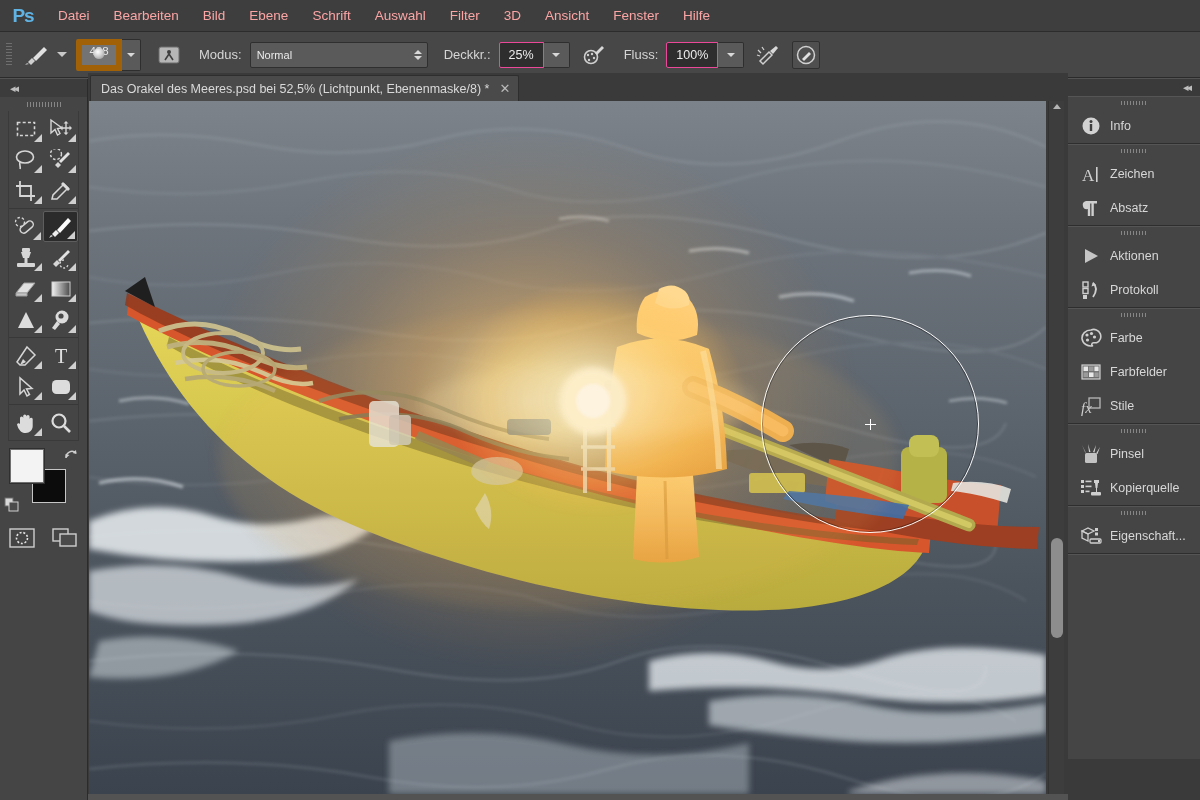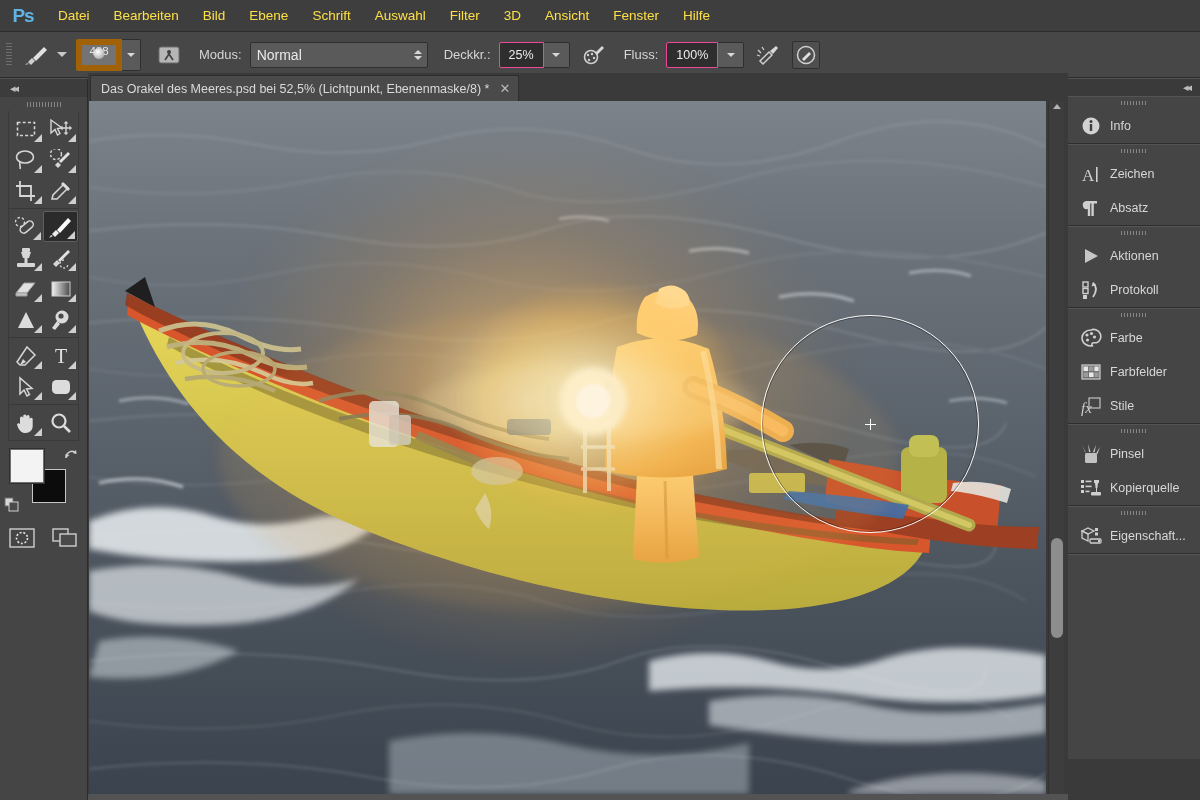--- a/index.html
+++ b/index.html
@@ -21,21 +21,21 @@
   }
   .ps-logo {
     width: 46px; height: 32px;
     display: flex; align-items: center; justify-content: center;
     font-size: 19px; font-weight: bold; color: #5fb4e5;
     letter-spacing: -1px;
     font-family: "Liberation Sans", sans-serif;
   }
   .menu-item {
     padding: 0 12px; height: 32px; line-height: 32px;
-    font-size: 13.5px; color: #fde047; cursor: default; white-space: nowrap;
+    font-size: 13.5px; color: #fca5a5; cursor: default; white-space: nowrap;
   }
 
   
   .optionsbar {
     position: absolute; left: 0; top: 32px; width: 1200px; height: 46px;
     background: #474747;
     border-bottom: 1px solid #2b2b2b;
     display: flex; align-items: center; padding-left: 6px;
   }
   .grip-v {
@@ -71,21 +71,21 @@
   }
   .ob-tabletbtn {
     width: 28px; height: 26px; margin-left: 14px;
     display: flex; align-items: center; justify-content: center;
   }
   .ob-label { font-size: 13px; color: #d5d5d5; margin-left: 16px; margin-right: 8px; white-space: nowrap; }
   .ob-select {
     width: 178px; height: 26px; background: #5a5a5a; border: 1px solid #2f2f2f; border-radius: 2px;
     display: flex; align-items: center; padding: 0 6px; position: relative;
   }
-  .ob-select .sv { font-size: 14px; color: #eaeaea; }
+  .ob-select .sv { font-size: 11px; color: #eaeaea; }
   .ob-select .arrows {
     position: absolute; right: 5px; top: 50%; transform: translateY(-50%);
     display: flex; flex-direction: column; gap: 2px;
   }
   .ar-up { width:0;height:0;border-left:4px solid transparent;border-right:4px solid transparent;border-bottom:4px solid #d8d8d8;}
   .ar-dn { width:0;height:0;border-left:4px solid transparent;border-right:4px solid transparent;border-top:4px solid #d8d8d8;}
   .ob-numbox {
     height: 26px; background: #2e2e2e; border: 1px solid #ec4899; border-radius: 2px 0 0 2px;
     display: flex; align-items: center; justify-content: center; padding: 0 9px;
     font-size: 12.5px; color: #ececec;

